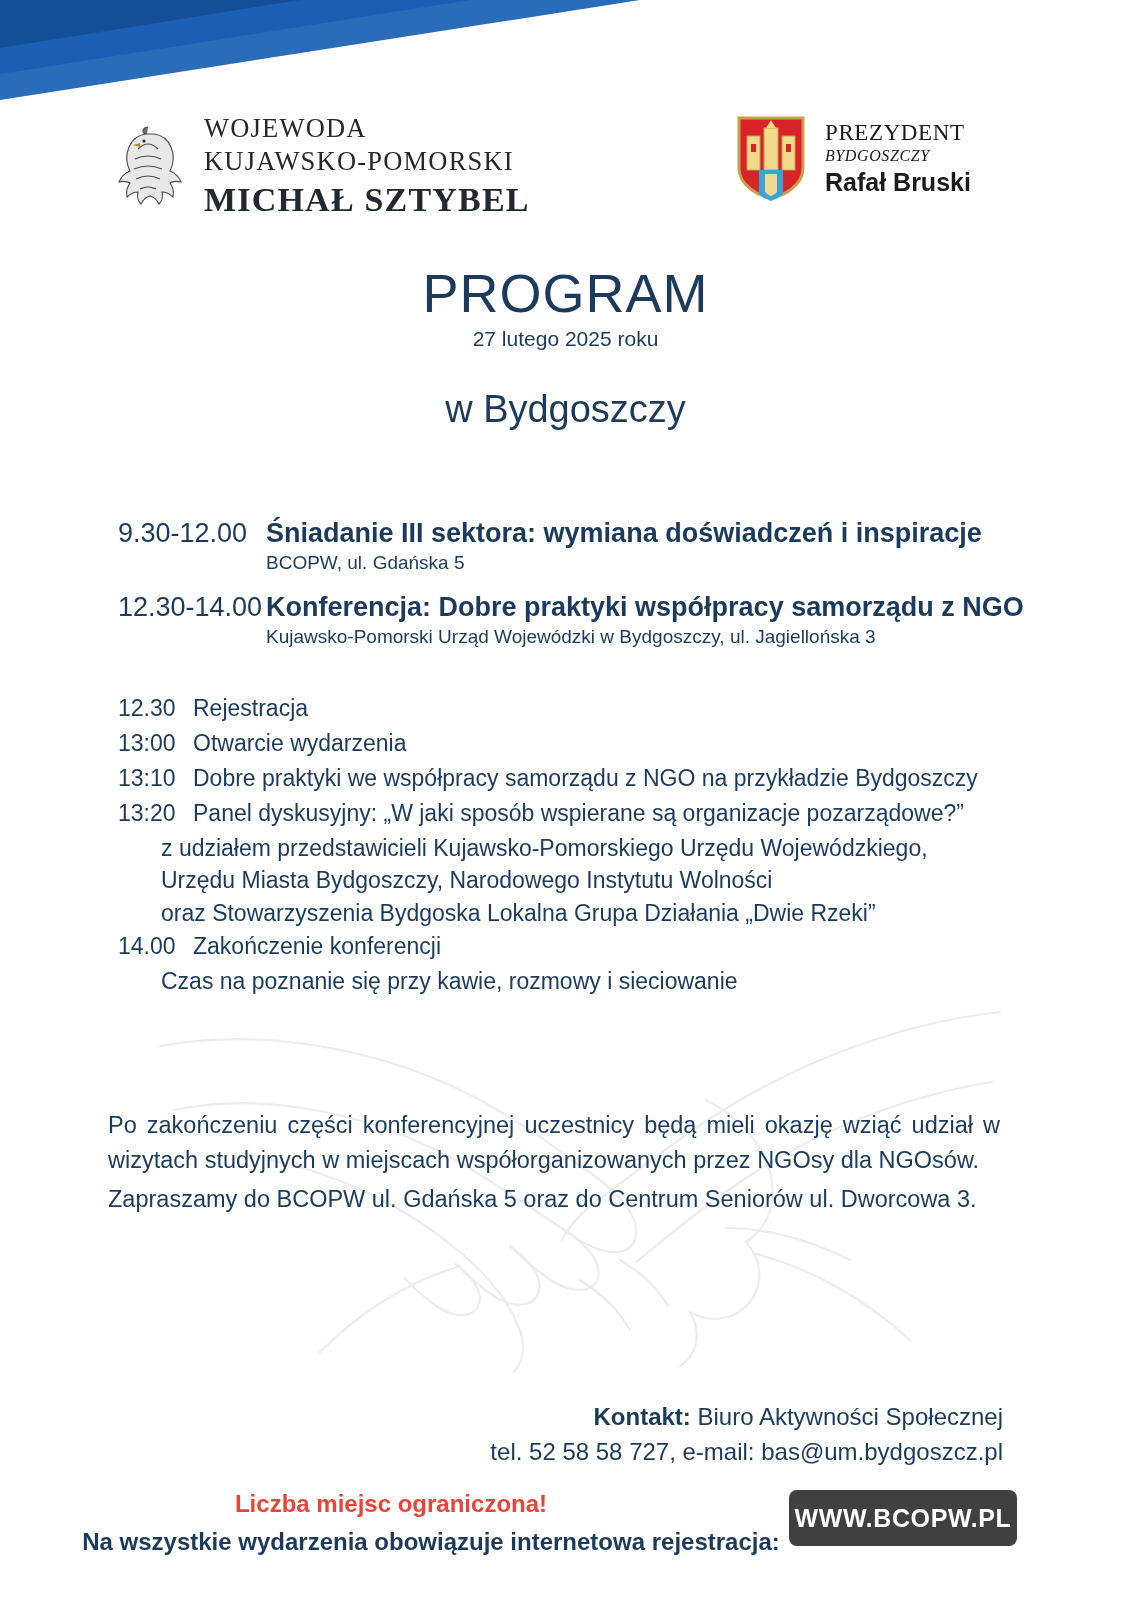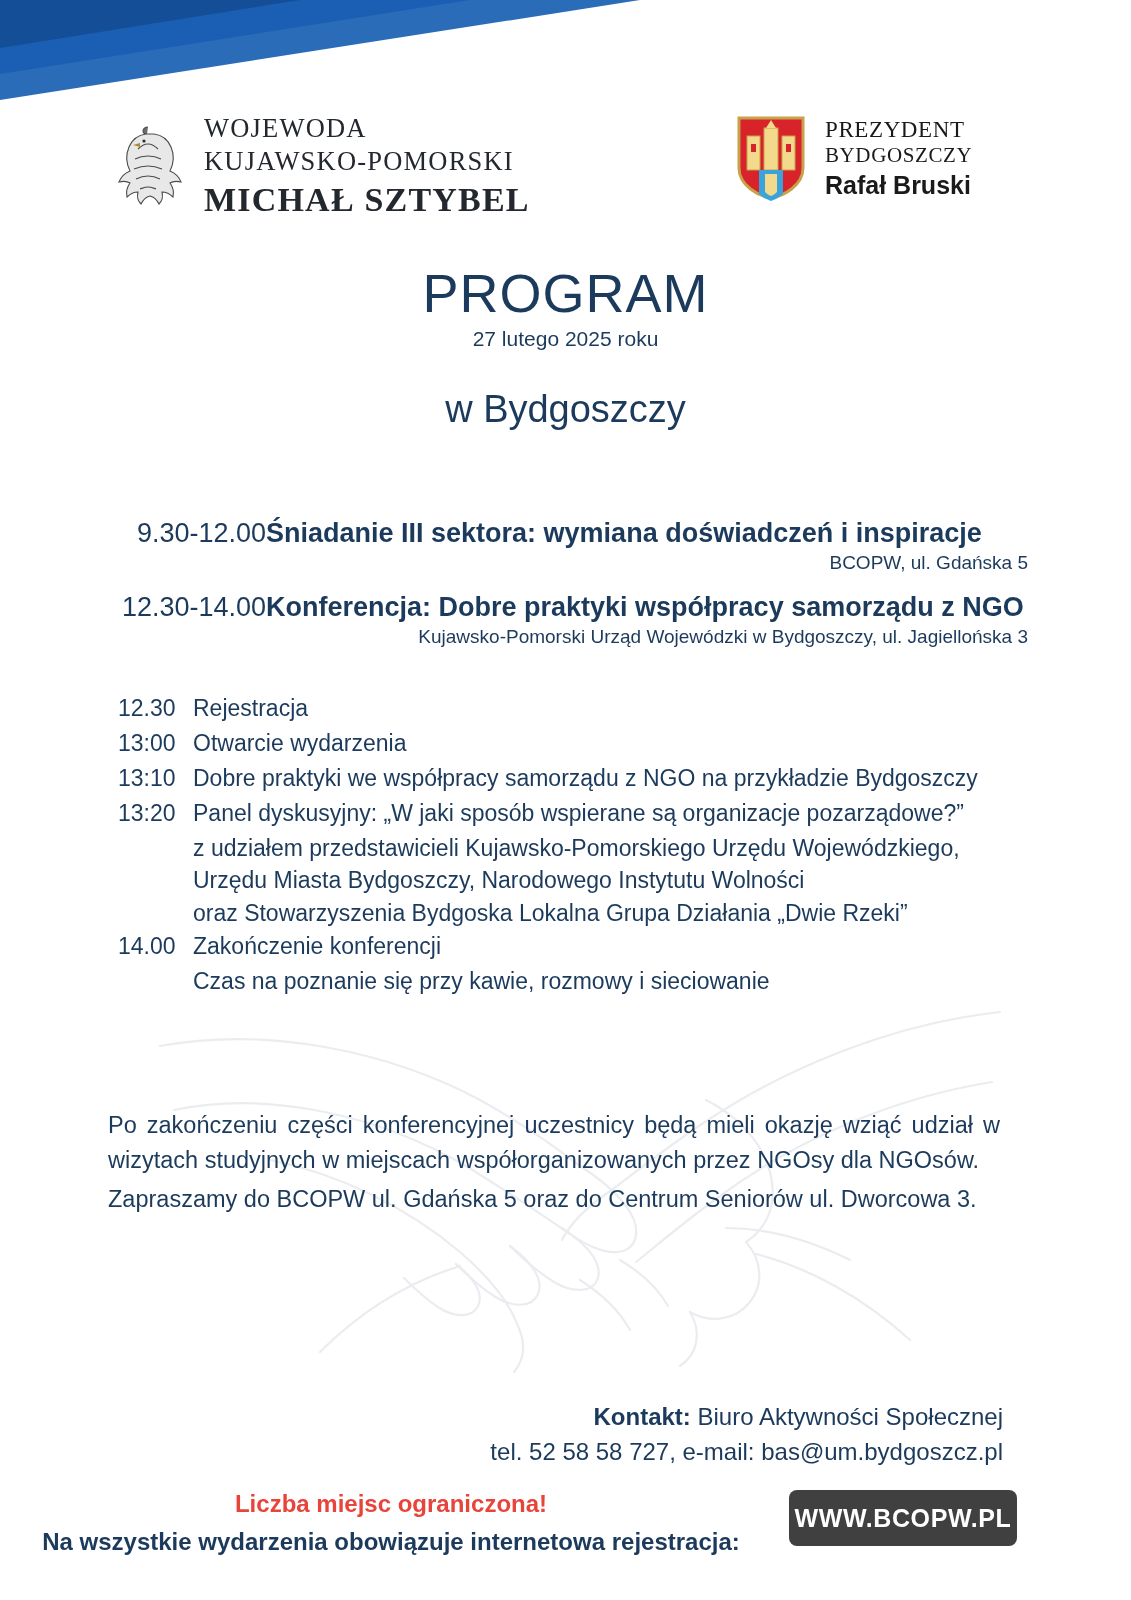--- a/index.html
+++ b/index.html
@@ -58,22 +58,23 @@
   .wojewoda-text div:nth-child(3) { font-size: 34px; font-weight: bold; }
 
   .prezydent-text { color: #1a1a1a; line-height: 1.2; }
   .prezydent-text .p1 {
     font-family: "Liberation Serif", serif;
     font-size: 23px;
     letter-spacing: .6px;
   }
   .prezydent-text .p2 {
     font-family: "Liberation Serif", serif;
-    font-size: 21px;
+    font-size: 16px;
     letter-spacing: .6px;
+    font-style: italic;
   }
   .prezydent-text .p3 {
     font-weight: bold;
     font-size: 25px;
     margin-top: 2px;
   }
 
   
   .program-title {
     position: absolute;
@@ -100,21 +101,20 @@
     font-size: 38px;
     line-height: 1.45;
     color: #1b3a5c;
   }
 
   
   .block {
     position: absolute;
     left: 118px;
     width: 910px;
-    text-align: right;
   }
   .blk-row {
     display: flex;
     align-items: baseline;
   }
   .blk-time {
     width: 148px;
     flex: none;
     font-size: 27px;
     color: #1b3a5c;
@@ -147,21 +147,21 @@
     display: flex;
     align-items: baseline;
     margin-bottom: 2px;
   }
   .agenda-time {
     width: 75px;
     flex: none;
   }
   .agenda-text { flex: 1; line-height: 1.43; }
   .agenda-cont {
-    margin-left: 75px;
+    margin-left: 43px;
     line-height: 1.43;
   }
 
   
   .handshake {
     position: absolute;
     left: 150px;
     top: 960px;
     width: 860px;
     height: 420px;
@@ -207,20 +207,21 @@
   }
   .register {
     position: absolute;
     left: 0;
     top: 1528px;
     width: 782px;
     text-align: center;
     color: #1b3a5c;
     font-size: 24px;
     font-weight: bold;
+    padding-left: 40px;
   }
   .www-badge {
     position: absolute;
     left: 789px;
     top: 1490px;
     width: 228px;
     height: 56px;
     background: #404040;
     border-radius: 8px;
     color: #ffffff;

